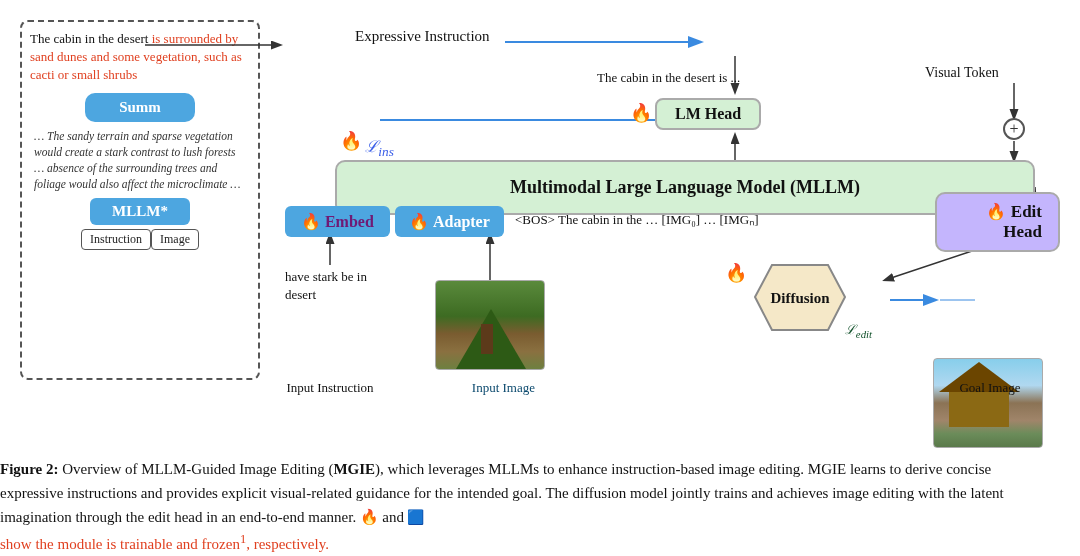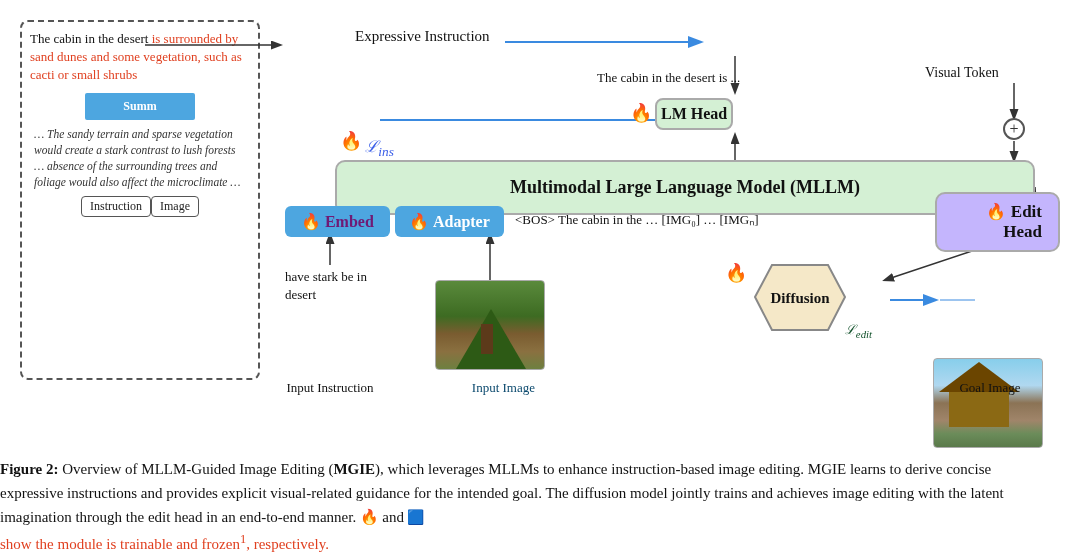--- a/index.html
+++ b/index.html
@@ -39,25 +39,25 @@
     .left-box-text {
       font-size: 13px;
       line-height: 1.4;
       color: #111;
       margin-bottom: 8px;
     }
     .left-box-text .red { color: #e04020; }
     .summ-box {
       background: #4da6e0;
       color: #fff;
-      font-size: 12px;
+      font-size: 15px;
       font-weight: bold;
       text-align: center;
       padding: 6px 20px;
-      border-radius: 2px;
+      border-radius: 10px;
       width: 110px;
       margin: 6px auto;
     }
     .left-mid-text {
       font-size: 11.5px;
       color: #333;
       line-height: 1.4;
       margin: 6px 4px;
       font-style: italic;
     }
@@ -101,21 +101,21 @@
     }
     
     
     .lm-head-box {
       position: absolute;
       top: 88px;
       left: 380px;
       background: #d4f0d4;
       border: 2px solid #aaa;
       border-radius: 8px;
-      padding: 5px 4px;
+      padding: 5px 18px;
       font-size: 16px;
       font-weight: bold;
       color: #111;
     }
     
     .mllm-main-box {
       position: absolute;
       top: 150px;
       left: 60px;
       width: 700px;
@@ -368,20 +368,21 @@
 
 <div class="main-container">
   <div class="diagram">
 
     <div class="left-box">
       <div class="left-box-text">
         <span>The cabin in the desert </span><span class="red">is surrounded by sand dunes and some vegetation, such as cacti or small shrubs</span>
       </div>
       <div class="summ-box">Summ</div>
       <div class="left-mid-text">… The sandy terrain and sparse vegetation would create a stark contrast to lush forests … absence of the surrounding trees and foliage would also affect the microclimate …</div>
+      <div class="mllm-box">MLLM*</div>
       <div class="instruction-image-row">
         <div class="instr-badge">Instruction</div>
         <div class="instr-badge">Image</div>
       </div>
     </div>
 
     <svg class="left-arrows-svg">
 
       <defs>
         <marker id="arrowBlue" markerWidth="8" markerHeight="8" refX="6" refY="3" orient="auto">

